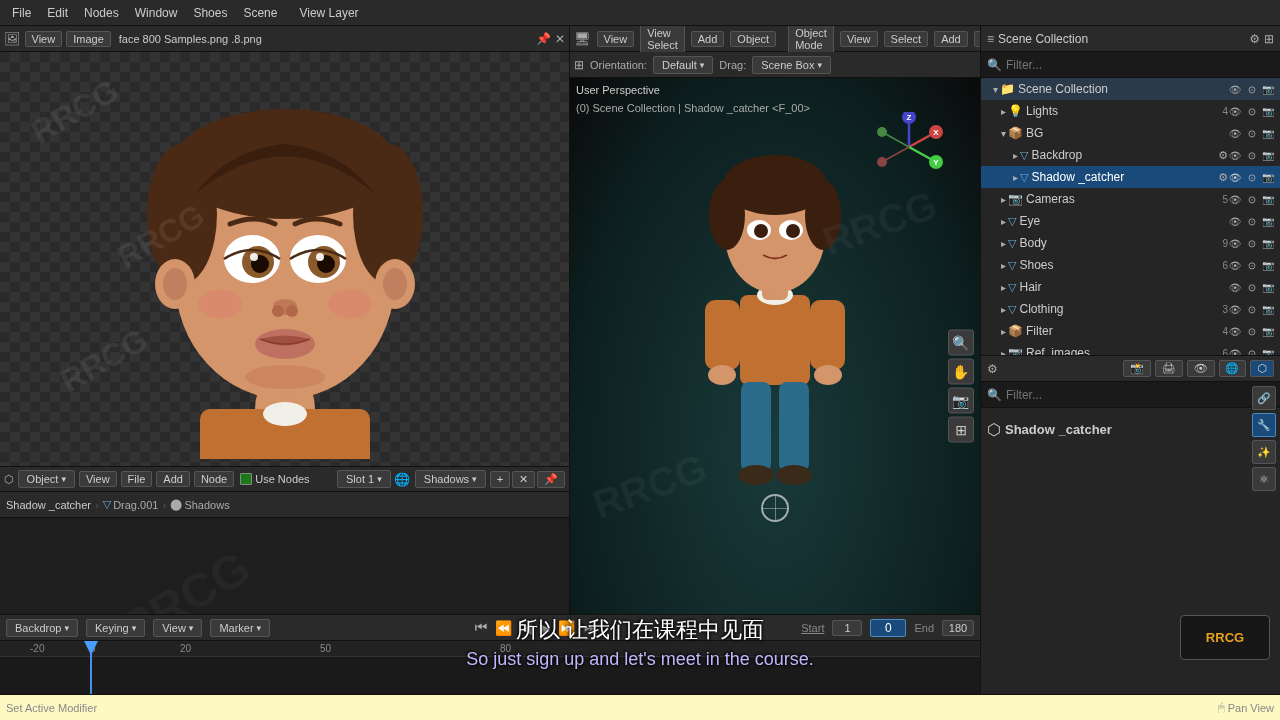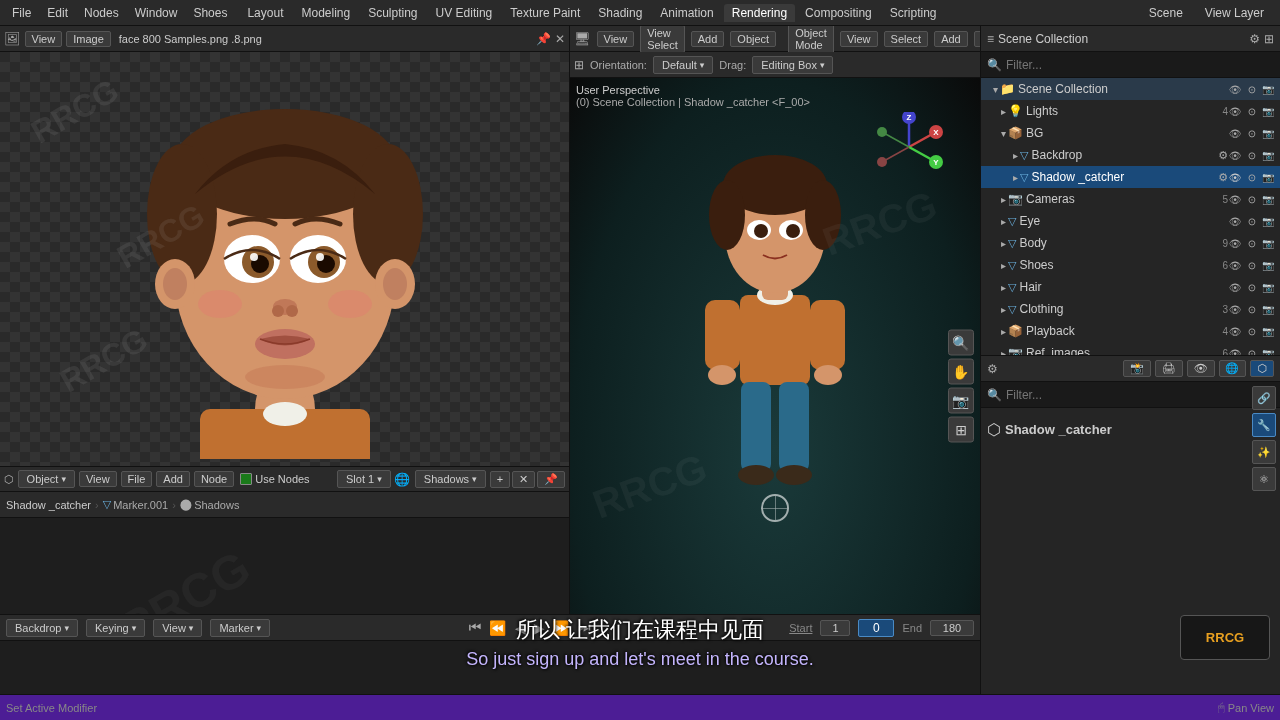--- a/index.html
+++ b/index.html
@@ -109,21 +109,21 @@
       cursor: pointer;
       border-radius: 3px;
       width: 100%;
       margin-top: 6px;
     }
 
     
     .bottom-status {
       display: flex;
       align-items: center;
-      background: #4c1d95;
+      background: #fef9c3;
       height: 26px;
       padding: 0 6px;
       border-top: 1px solid #111;
       gap: 8px;
       font-size: 11px;
       color: #888;
     }
 
     
     .subtitle-overlay {
@@ -238,32 +238,20 @@
 </head>
 <body>
 
 <div class="top-menu-bar">
   <span>File</span>
   <span>Edit</span>
   <span>Nodes</span>
   <span>Window</span>
   <span>Shoes</span>
 
-  <div class="workspace-tabs">
-    <span class="workspace-tab">Layout</span>
-    <span class="workspace-tab">Modeling</span>
-    <span class="workspace-tab">Sculpting</span>
-    <span class="workspace-tab">UV Editing</span>
-    <span class="workspace-tab">Texture Paint</span>
-    <span class="workspace-tab">Shading</span>
-    <span class="workspace-tab">Animation</span>
-    <span class="workspace-tab active">Rendering</span>
-    <span class="workspace-tab">Compositing</span>
-    <span class="workspace-tab">Scripting</span>
-  </div>
 
   <div class="top-right">
     <span>Scene</span>
     <span>View Layer</span>
   </div>
 </div>
 
 <div style="display:flex; height: 668px; position: relative;">
 
   <div style="width:570px; display:flex; flex-direction:column; background:#252525; border-right:1px solid #111;">
@@ -365,21 +353,21 @@
           <span class="btn-small">✕</span>
           <span class="btn-small">📌</span>
         </span>
       </div>
 
       <div style="display:flex;align-items:center;background:#2a2a2a;height:26px;padding:0 6px;gap:4px;font-size:11px;color:#aaa;border-bottom:1px solid #111;">
         <span style="color:#ccc;">Shadow _catcher</span>
         <span style="color:#555;">›</span>
         <span style="display:flex;align-items:center;gap:2px;">
           <span style="color:#6ab0de;font-size:11px;">▽</span>
-          <span>Marker.001</span>
+          <span>Drag.001</span>
         </span>
         <span style="color:#555;">›</span>
         <span style="display:flex;align-items:center;gap:2px;">
           <span style="color:#aaa;font-size:11px;">⬤</span>
           <span>Shadows</span>
         </span>
       </div>
 
       <div style="flex:1;background:#1e1e1e;height:calc(100% - 52px);position:relative;">
 
@@ -402,29 +390,29 @@
       <span class="btn-small">Select</span>
       <span class="btn-small">Add</span>
       <span class="btn-small">Object</span>
     </div>
 
     <div style="display:flex;align-items:center;background:#2a2a2a;height:26px;padding:0 4px;gap:6px;border-bottom:1px solid #111;">
       <span style="font-size:12px;color:#aaa;">⊞</span>
       <span style="font-size:11px;color:#aaa;">Orientation:</span>
       <span class="dropdown-btn">Default</span>
       <span style="font-size:11px;color:#aaa;">Drag:</span>
-      <span class="dropdown-btn">Editing Box</span>
+      <span class="dropdown-btn">Scene Box</span>
       <span style="flex:1"></span>
     </div>
 
     <div style="flex:1;background:radial-gradient(ellipse at 50% 60%, #1a3a3a, #0d1f1f 70%, #0a0a0a);position:relative;overflow:hidden;">
 
       <div style="position:absolute;top:6px;left:6px;font-size:11px;color:#ccc;">
         <div>User Perspective</div>
-        <div style="color:#aaa;">(0) Scene Collection | Shadow _catcher &lt;F_00&gt;</div>
+        <div style="color:#aaa;margin-top:6px;">(0) Scene Collection | Shadow _catcher &lt;F_00&gt;</div>
       </div>
 
       <div style="position:absolute;top:34px;right:36px;width:70px;height:70px;">
         <svg width="70" height="70" viewBox="0 0 70 70">
 
           <line x1="35" y1="35" x2="35" y2="5" stroke="#4444cc" stroke-width="2.5"></line>
           <circle cx="35" cy="5" r="7" fill="#4444cc"></circle>
           <text x="35" y="8" fill="white" font-size="8" text-anchor="middle" font-weight="bold">Z</text>
 
           <line x1="35" y1="35" x2="62" y2="20" stroke="#cc4444" stroke-width="2.5"></line>
@@ -674,21 +662,21 @@
               <span class="vis-btn">📷</span>
             </div>
           </div>
         </div>
 
         <div class="outliner-item">
           <div class="outliner-item-row">
             <span style="width:16px;"></span>
             <span style="font-size:10px;color:#aaa;margin-right:2px;">▸</span>
             <span style="font-size:12px;margin-right:3px;color:#aaa;">📦</span>
-            <span class="outliner-label">Playback</span>
+            <span class="outliner-label">Filter</span>
             <span class="outliner-count">4</span>
             <div class="outliner-visibility">
               <span class="vis-btn">👁</span>
               <span class="vis-btn">⊙</span>
               <span class="vis-btn">📷</span>
             </div>
           </div>
         </div>
 
         <div class="outliner-item">
@@ -769,23 +757,37 @@
     <span style="cursor:pointer;font-size:14px;color:#aaa;">◀</span>
     <span style="cursor:pointer;font-size:14px;color:#aaa;">▶</span>
     <span style="cursor:pointer;font-size:14px;color:#aaa;">⏩</span>
     <span style="cursor:pointer;font-size:14px;color:#aaa;">⏭</span>
     <span style="flex:1"></span>
 
     <span style="font-size:11px;color:#888;text-decoration:underline;">Start</span>
     <span style="background:#3a3a3a;border:1px solid #555;color:#ccc;padding:1px 4px;font-size:11px;border-radius:2px;width:30px;text-align:center;">1</span>
     <span style="background:#1a4a7a;border:1px solid #4a8ac4;color:#fff;padding:1px 6px;font-size:12px;border-radius:2px;width:36px;text-align:center;">0</span>
     <span style="font-size:11px;color:#888;">End</span>
-    <span style="background:#3a3a3a;border:1px solid #555;color:#ccc;padding:1px 4px;font-size:11px;border-radius:2px;width:44px;text-align:center;">180</span>
+    <span style="background:#3a3a3a;border:1px solid #555;color:#ccc;padding:1px 4px;font-size:11px;border-radius:2px;width:32px;text-align:center;">180</span>
   </div>
 
+  <div style="flex:1;background:#1a1a1a;position:relative;overflow:hidden;">
+
+    <div style="position:absolute;top:0;left:0;right:0;height:16px;background:#222;border-bottom:1px solid #333;display:flex;align-items:center;padding:0 4px;font-size:10px;color:#888;">
+      <span style="position:absolute;left:30px;">-20</span>
+      <span style="position:absolute;left:90px;">0</span>
+      <span style="position:absolute;left:180px;">20</span>
+      <span style="position:absolute;left:320px;">50</span>
+      <span style="position:absolute;left:500px;">80</span>
+    </div>
+
+    <div style="position:absolute;top:0;left:90px;width:2px;height:100%;background:#4a9eff;opacity:0.9;"></div>
+
+    <div style="position:absolute;top:0;left:84px;width:14px;height:14px;background:#4a9eff;clip-path:polygon(50% 100%, 0% 0%, 100% 0%);"></div>
+  </div>
 </div>
 
 <div class="subtitle-overlay">
   <div class="subtitle-chinese">所以 让我们在课程中见面</div>
   <div class="subtitle-english">So just sign up and let's meet in the course.</div>
 </div>
 
 <div class="rrcg-logo" style="bottom:60px;right:10px;">
   <span>RRCG</span>
 </div>

